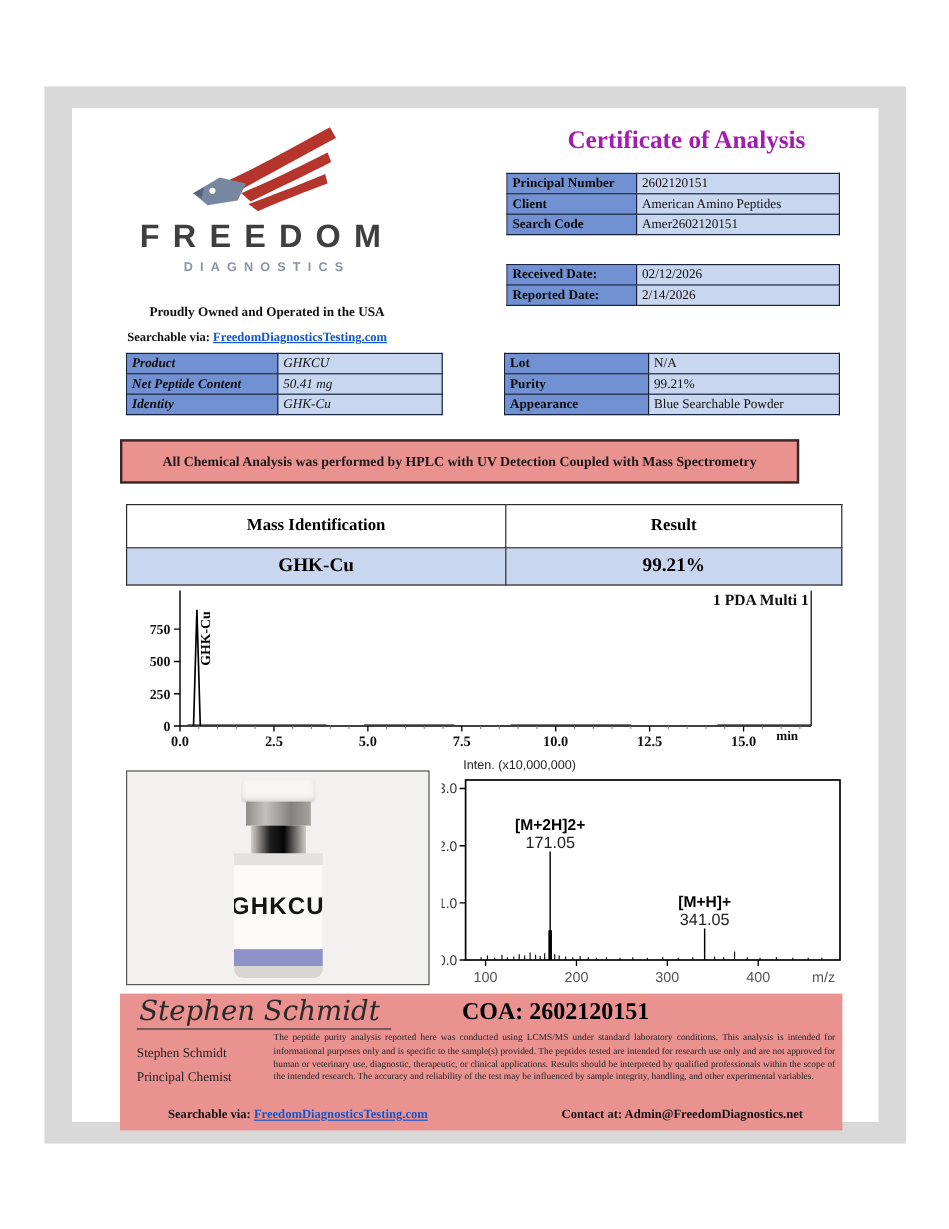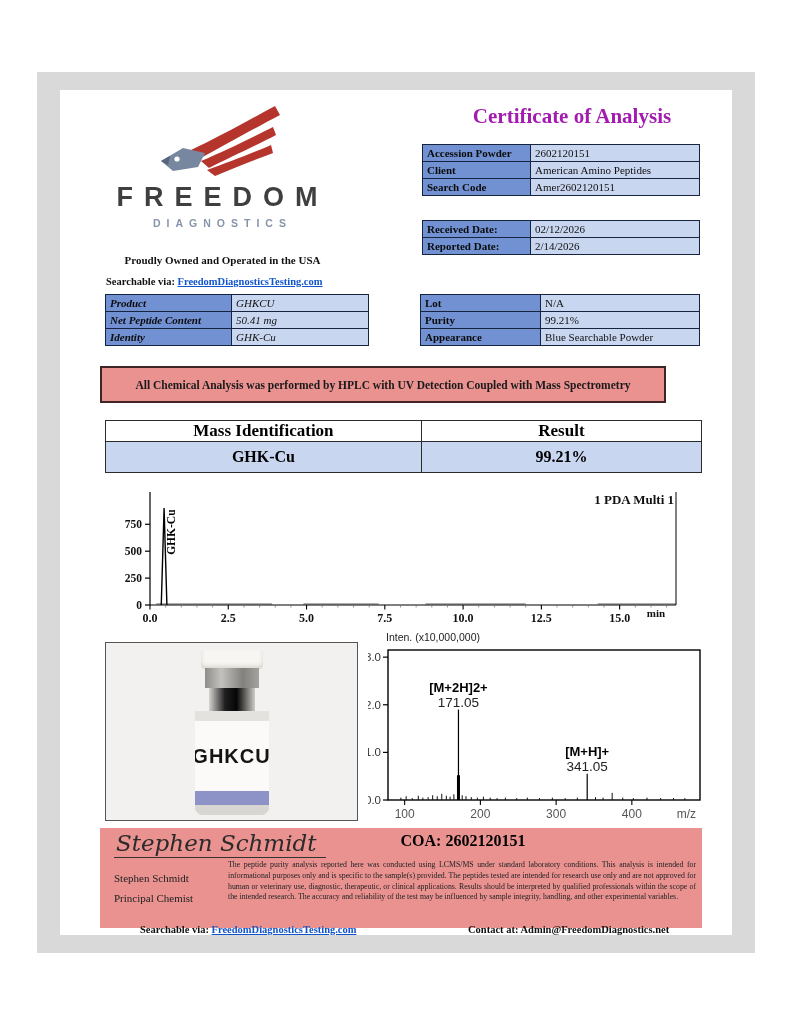--- a/index.html
+++ b/index.html
@@ -25,43 +25,43 @@
   table.blue td { border:1.5px solid #16243f; font-size:11px; padding:1px 4px; height:17px; vertical-align:middle; }
   table.blue td.lbl { background:#7191d2; font-weight:bold; color:#0b0b0b; }
   table.blue td.val { background:#c9d6f0; color:#111;margin-top:48px; }
 
   .banner { left:40px; top:276px; width:566px; height:37px; background:#e99290; border:2px solid #3f2626;
             display:flex; align-items:center; justify-content:center;
             font-weight:bold; font-size:11.5px; color:#1a1a1a; }
 
   table.mass { border-collapse:collapse; }
   table.mass td { border:1.5px solid #2b2b2b; text-align:center; vertical-align:middle; }
-  table.mass td.hd { background:#ffffff; font-weight:bold; font-size:17px; height:20px; }
+  table.mass td.hd { background:#ffffff; font-weight:bold; font-size:14px; height:36px; }
   table.mass td.rs { background:#c9d6f0; font-weight:bold; font-size:16px; height:31px; }
 
   
   .vial-box { left:45px; top:552px; width:253px; height:179px; border:1.5px solid #555; background:#f3f1ef; }
   .vial { position:absolute; left:50%; transform:translateX(-50%); }
   .vial-cap    { top:7px;  width:62px; height:19px; background:#f7f6f2; border-radius:4px; box-shadow:inset 0 -3px 4px #d9d6d0; }
   .vial-collar { top:25px; width:54px; height:20px; background:linear-gradient(90deg,#8f8d89,#c4c2be 30%,#83817d 70%,#a5a3a0); }
   .vial-neck   { top:45px; width:46px; height:26px; background:linear-gradient(90deg,#d6d4d0,#1e1e1e 35%,#050505 60%,#cfccc8); }
   .vial-body   { top:68px; width:74px; height:104px; background:#e4e2de; border-radius:0 0 8px 8px; overflow:hidden; }
   .vial-label  { position:absolute; left:0; top:10px; width:100%; height:70px; background:#fbfaf8;
                  display:flex; align-items:center; justify-content:center;
                  font-family:"Liberation Sans",sans-serif; font-weight:bold; font-size:20px; letter-spacing:1px; color:#141414; }
   .vial-powder { position:absolute; left:0; top:80px; width:100%; height:14px; background:#8d92c7; }
   .vial-glass  { position:absolute; left:0; top:94px; width:100%; height:10px; background:#d8d6d2; }
 
   
-  .sig-block { left:40px; top:738px; width:602px; height:100px; background:#e99290; }
+  .sig-block { left:40px; top:738px; width:602px; height:114px; background:#e99290; }
   .sig-script { position:absolute; left:14px; top:2px; font-family:"DejaVu Serif",serif; font-style:italic;
                 font-size:23px; color:#2a2a2a; border-bottom:1.5px solid #333; padding:0 10px 1px 2px; }
   .sig-name  { position:absolute; left:14px; top:44px; font-size:11px; color:#222; }
   .sig-title { position:absolute; left:14px; top:64px; font-size:11px; color:#222; }
-  .coa       { position:absolute; left:128px; top:4px; width:470px; text-align:center; font-weight:bold; font-size:16px; color:#000; }
+  .coa       { position:absolute; left:128px; top:4px; width:470px; text-align:center; font-weight:bold; font-size:20px; color:#000; }
   .disclaimer{ position:absolute; left:128px; top:32px; width:468px; font-size:7.8px; line-height:1.38;
                text-align:justify; color:#222; }
 
   .footer-left  { left:80px;  top:834px; font-size:10.5px; font-weight:bold; color:#111; }
   .footer-right { left:408px; top:834px; font-size:10.5px; font-weight:bold; color:#111; }
 
   svg text { user-select:none; }
 </style>
 </head>
 <body>
@@ -84,21 +84,21 @@
       <div class="abs search-line">
         <span>Searchable via:</span>
         <a href="#" class="doc-link">FreedomDiagnosticsTesting.com</a>
       </div>
 
       <div class="abs cert-title">Certificate of Analysis</div>
 
       <table class="blue abs" style="left:362px; top:54px; width:278px;">
         <tbody>
             <tr>
-          <td class="lbl" style="width:108px;">Accession Powder</td>
+          <td class="lbl" style="width:108px;">Principal Number</td>
           <td class="val">2602120151</td>
         </tr>
         <tr>
           <td class="lbl">Client</td>
           <td class="val">American Amino Peptides</td>
         </tr>
         <tr>
           <td class="lbl">Search Code</td>
           <td class="val">Amer2602120151</td>
         </tr>

